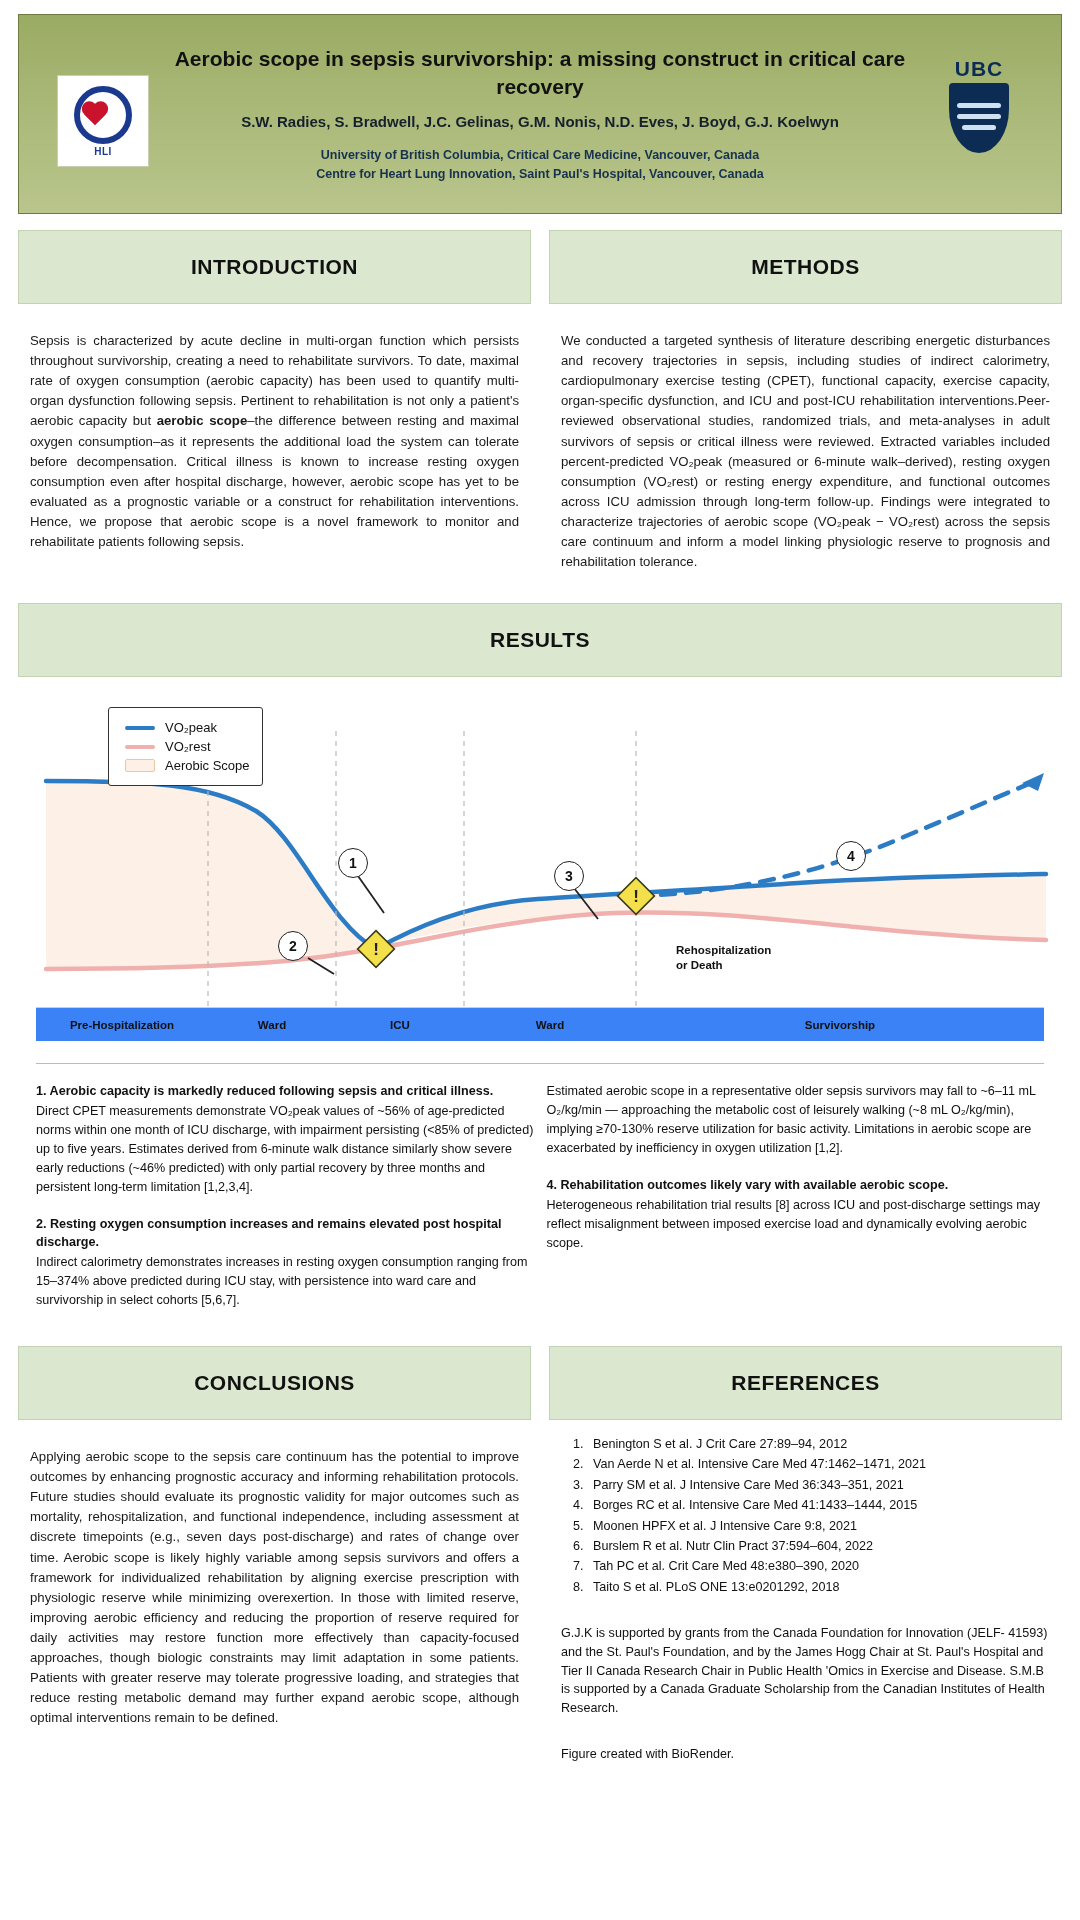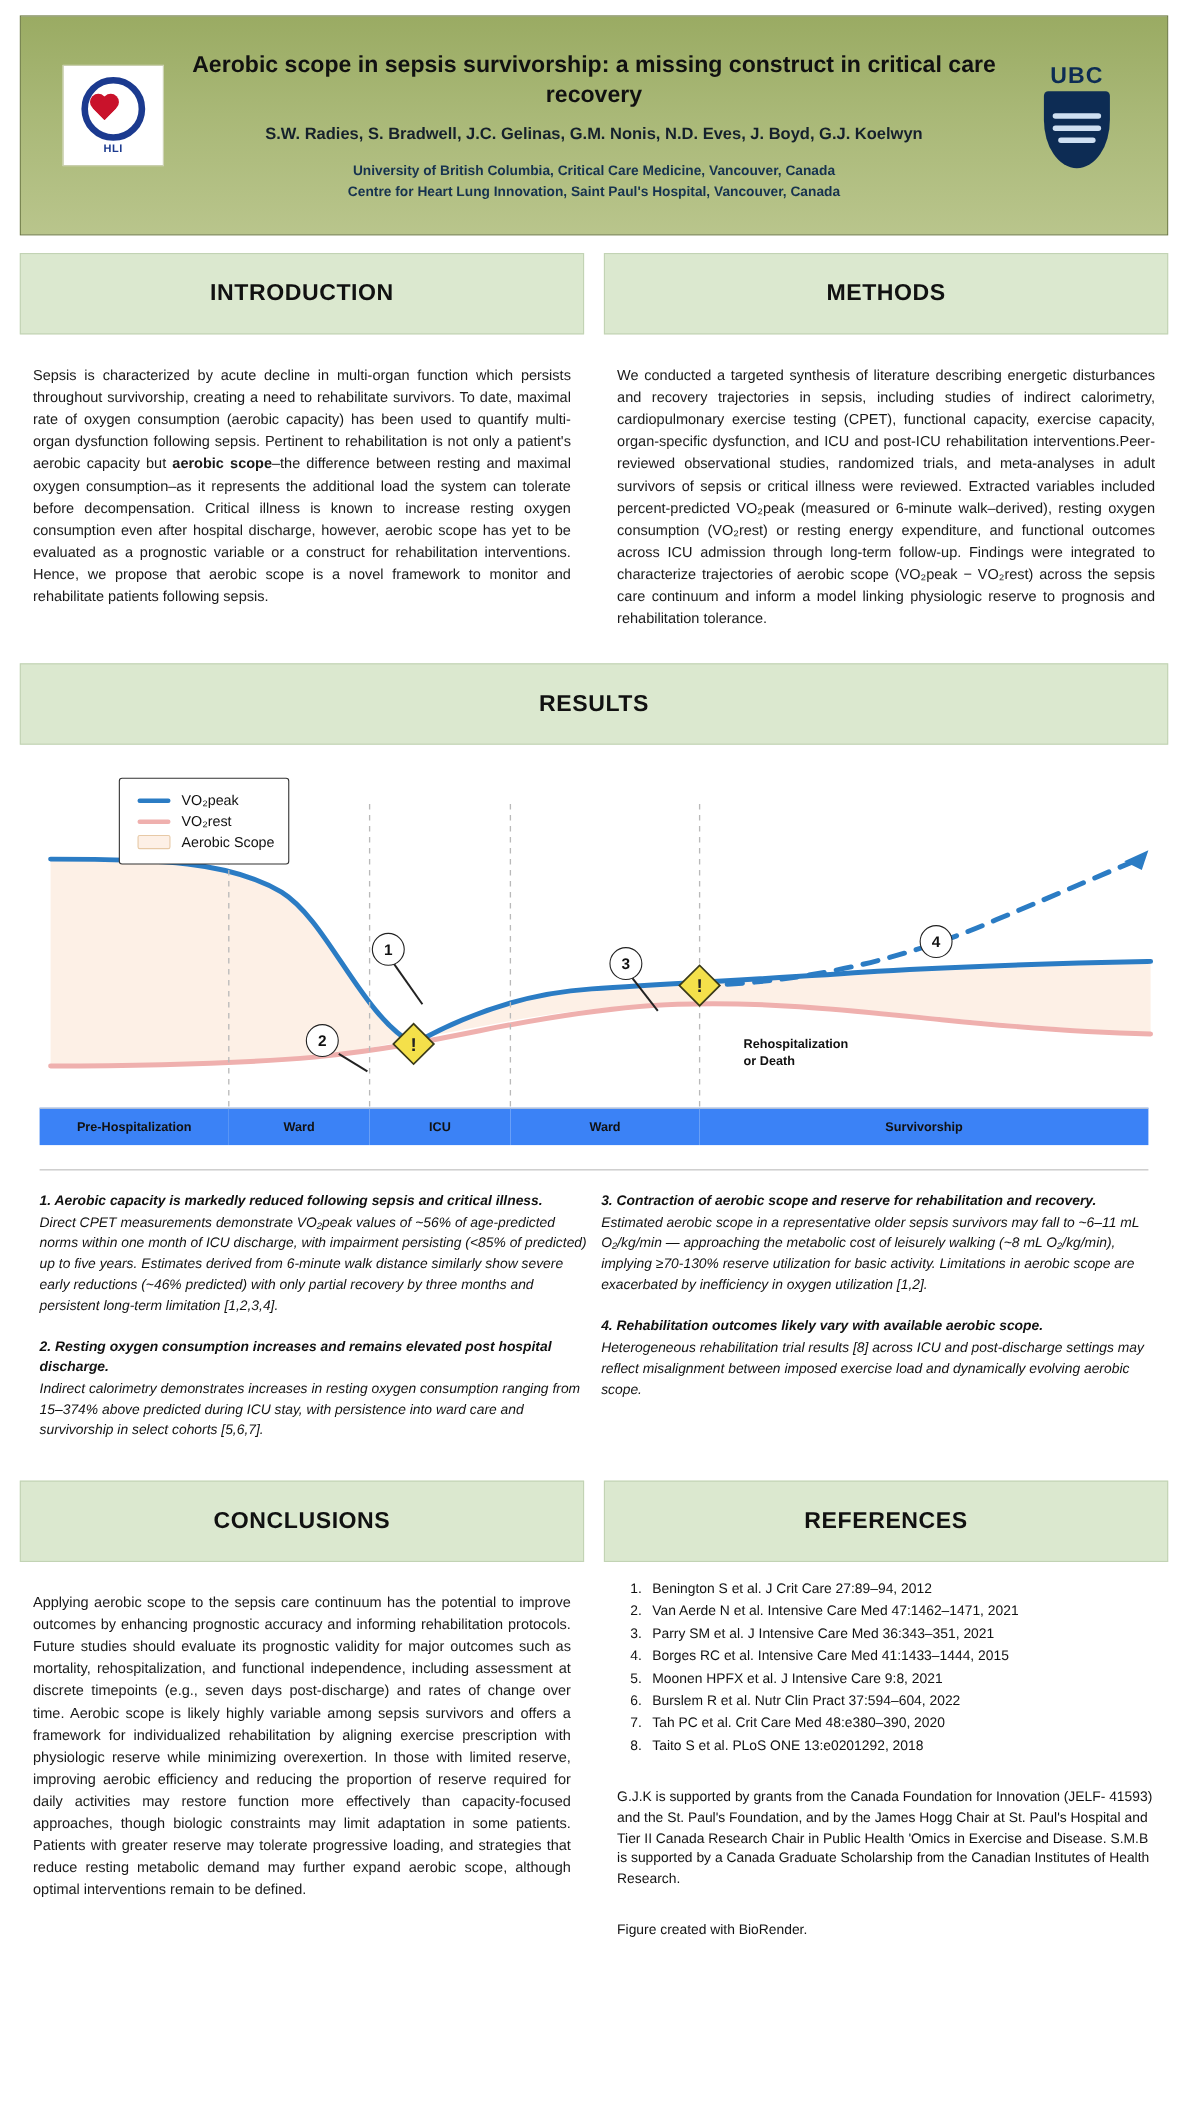--- a/index.html
+++ b/index.html
@@ -37,21 +37,21 @@
   }
   .header-authors {
     font-size: 15px; font-weight: bold; color: #15202b;
     line-height: 1.5; margin-bottom: 12px;
   }
   .header-affil {
     font-size: 12.5px; font-weight: bold; color: #16324f;
     line-height: 1.5;
   }
   .hli-logo {
-    position: absolute; left: 38px; top: 44px;
+    position: absolute; left: 38px; top: 60px;
     width: 92px; height: 92px;
     background: #ffffff; border: 1px solid #c9cfae;
     display: flex; flex-direction: column; align-items: center; justify-content: center;
   }
   .hli-ring {
     width: 58px; height: 58px; border-radius: 50%;
     border: 6px solid #1b3a8f;
     display: flex; align-items: center; justify-content: center;
     position: relative;
   }
@@ -139,21 +139,21 @@
   }
   .callout {
     position: absolute; width: 30px; height: 30px; border-radius: 50%;
     background: #fff; border: 1.6px solid #222;
     font-size: 14px; font-weight: bold;
     display: flex; align-items: center; justify-content: center; z-index: 7;
   }
   .hr-sep { border: none; border-top: 1px solid #bbb; margin: 22px 18px 0 18px; }
 
   
-  .findings { display: flex; gap: 13px; margin: 18px 18px 0 18px; font-style: italic; }
+  .findings { display: flex; gap: 13px; margin: 18px 18px 0 18px; }
   .finding { margin-bottom: 18px; }
   .finding h4 {
     margin: 0 0 2px 0; font-size: 12.6px; font-weight: bold; line-height: 1.45;
   }
   .finding p { margin: 0; font-size: 12.6px; line-height: 1.5; text-align: left; }
 
   
   .bottom-row { display: flex; gap: 18px; margin-top: 18px; }
   .refs-list { padding: 14px 12px 0 4px; font-size: 12.6px; line-height: 1.62; }
   .refs-list ol { margin: 0; padding-left: 34px; }
@@ -296,21 +296,20 @@
         <h4>1. Aerobic capacity is markedly reduced following sepsis and critical illness.</h4>
         <p>Direct CPET measurements demonstrate VO₂peak values of ~56% of age-predicted norms within one month of ICU discharge, with impairment persisting (&lt;85% of predicted) up to five years. Estimates derived from 6-minute walk distance similarly show severe early reductions (~46% predicted) with only partial recovery by three months and persistent long-term limitation [1,2,3,4].</p>
       </div>
       <div class="finding">
         <h4>2. Resting oxygen consumption increases and remains elevated post hospital discharge.</h4>
         <p>Indirect calorimetry demonstrates increases in resting oxygen consumption ranging from 15–374% above predicted during ICU stay, with persistence into ward care and survivorship in select cohorts [5,6,7].</p>
       </div>
     </div>
     <div class="col">
       <div class="finding">
-        <h4>3. Contraction of aerobic scope and reserve for rehabilitation and recovery.</h4>
         <p>Estimated aerobic scope in a representative older sepsis survivors may fall to ~6–11 mL O₂/kg/min — approaching the metabolic cost of leisurely walking (~8 mL O₂/kg/min), implying ≥70-130% reserve utilization for basic activity. Limitations in aerobic scope are exacerbated by inefficiency in oxygen utilization [1,2].</p>
       </div>
       <div class="finding">
         <h4>4. Rehabilitation outcomes likely vary with available aerobic scope.</h4>
         <p>Heterogeneous rehabilitation trial results [8] across ICU and post-discharge settings may reflect misalignment between imposed exercise load and dynamically evolving aerobic scope.</p>
       </div>
     </div>
   </div>
 
   <div class="bottom-row">

